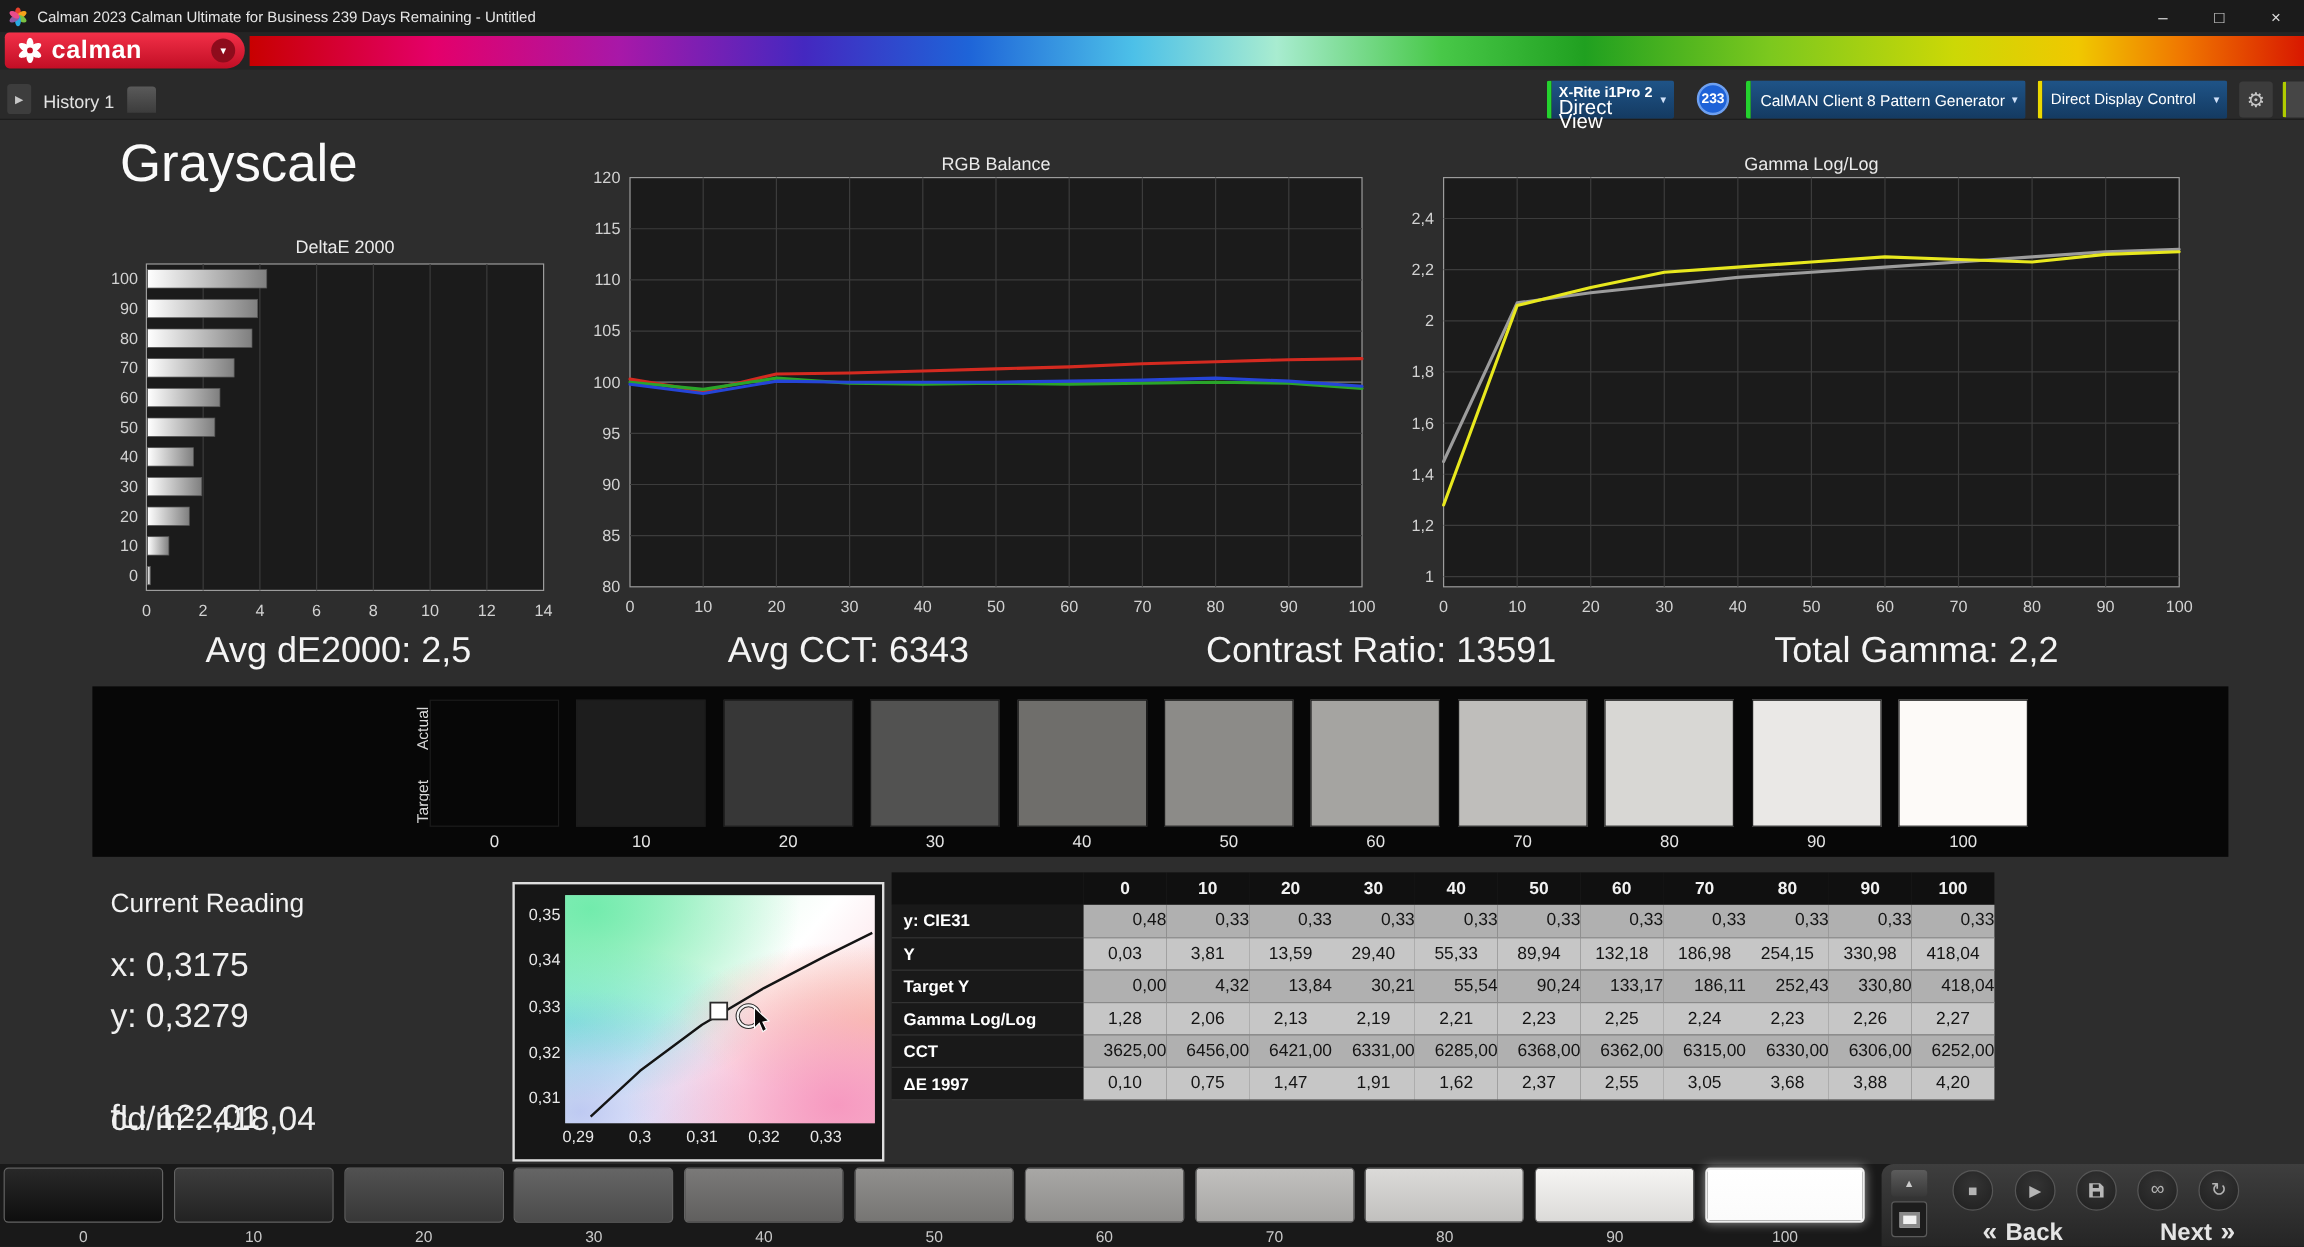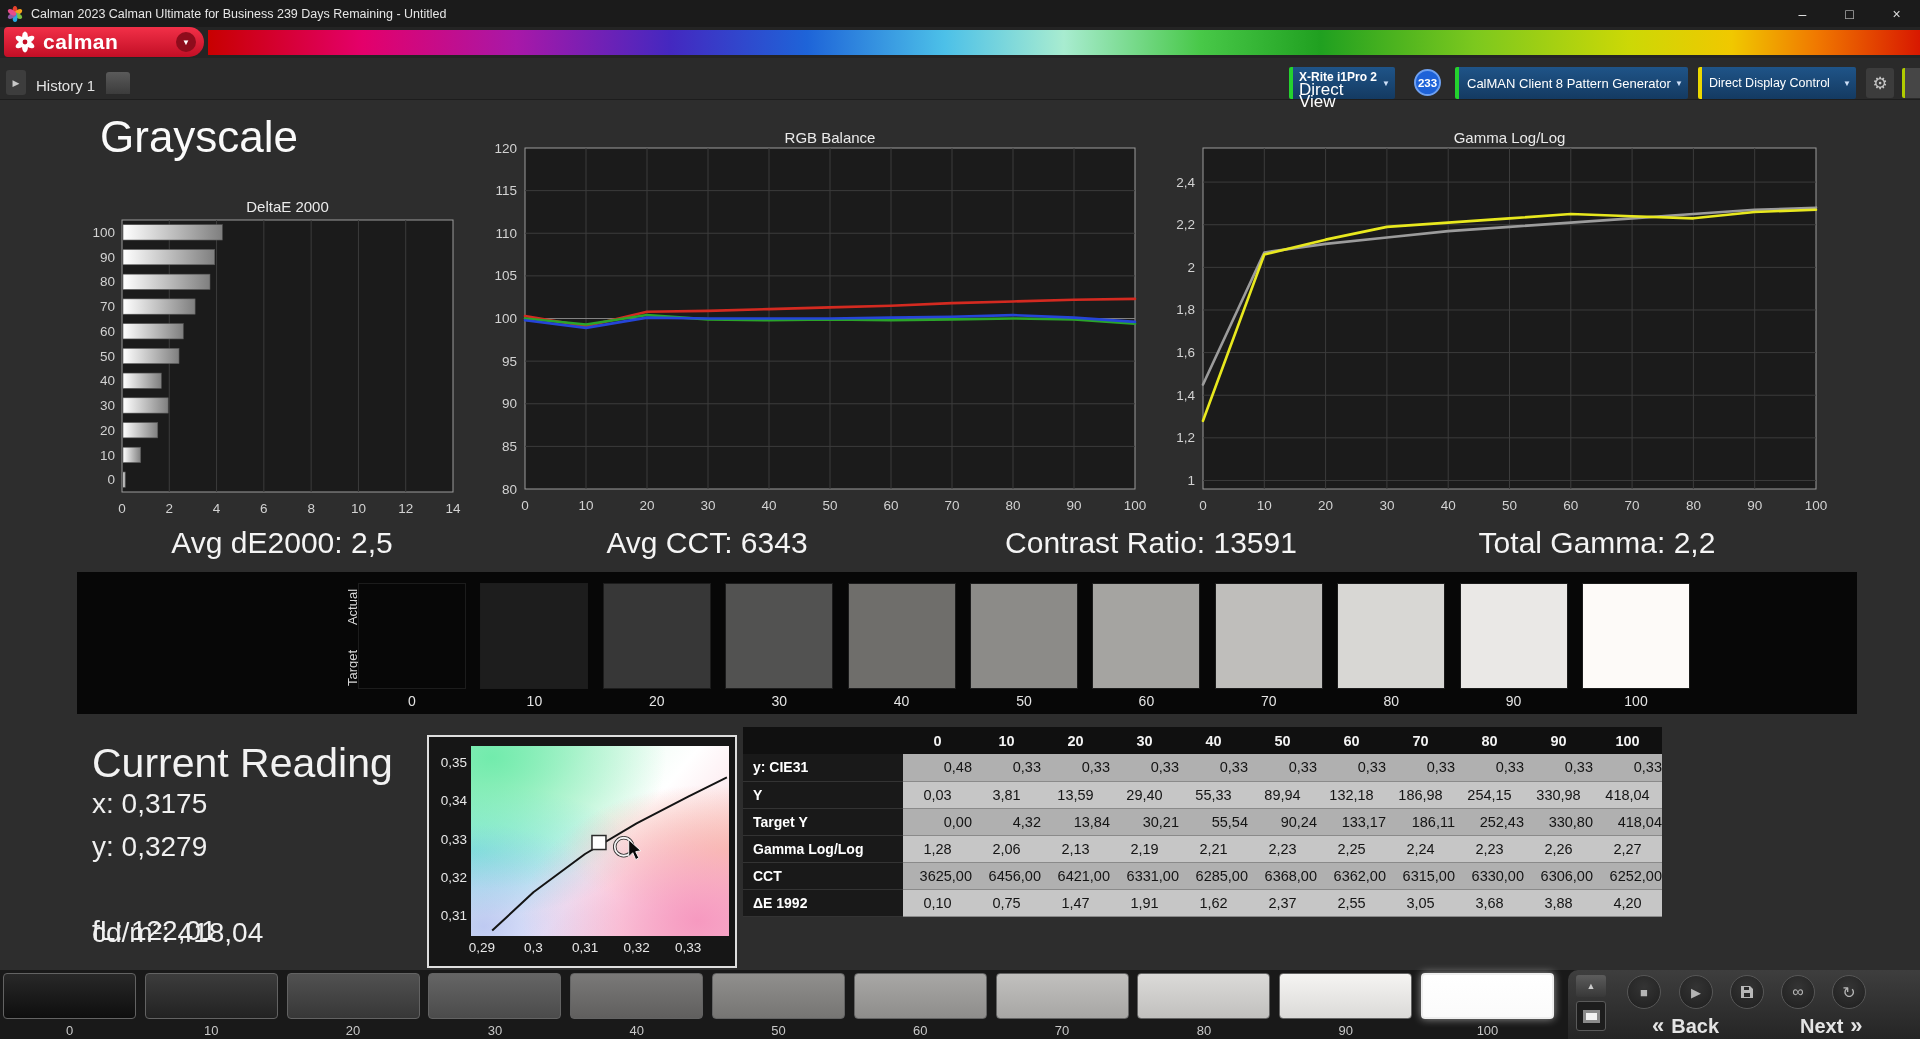--- a/index.html
+++ b/index.html
@@ -53,21 +53,21 @@
   .stat { position:absolute; top:526px; transform:translateX(-50%); font-size:30px; color:#f4f4f4; white-space:nowrap; }
   #stat-0 { left:282px; } #stat-1 { left:707px; } #stat-2 { left:1151px; } #stat-3 { left:1597px; }
 
   
   #swatch-strip { position:absolute; left:77px; top:572px; width:1780px; height:142px; background:#070707; }
   .rot-label { position:absolute; transform:translate(-50%,-50%) rotate(-90deg); color:#d8d8d8; font-size:13px; }
   .swatch { position:absolute; top:11px; width:108px; height:106px; border:1px solid #1c1c1c; }
   .swatch-label { position:absolute; top:121px; width:108px; text-align:center; color:#e4e4e4; font-size:14px; }
 
   
-  #cr-title { position:absolute; left:92px; top:740px; font-size:41px; color:#f2f2f2; }
+  #cr-title { position:absolute; left:92px; top:740px; font-size:22px; color:#f2f2f2; }
   .cr-line { position:absolute; left:92px; font-size:28px; color:#f0f0f0; }
 
   
   #cie-panel { position:absolute; left:427px; top:735px; width:310px; height:233px; background:#161616; border:2px solid #dedede; }
   #cie-plot { position:absolute; left:42px; top:9px; width:258px; height:190px;
     background:
       radial-gradient(ellipse at 88% 92%, rgba(246,150,190,.95), rgba(246,150,190,0) 55%),
       radial-gradient(ellipse at 100% 55%, rgba(250,205,150,.7), rgba(250,205,150,0) 45%),
       radial-gradient(ellipse at 5% 95%, rgba(150,160,240,.55), rgba(150,160,240,0) 40%),
       radial-gradient(ellipse at 8% 6%, rgba(110,235,170,.95), rgba(110,235,170,0) 52%),
@@ -452,21 +452,21 @@
           <td>6331,00</td>
           <td>6285,00</td>
           <td>6368,00</td>
           <td>6362,00</td>
           <td>6315,00</td>
           <td>6330,00</td>
           <td>6306,00</td>
           <td>6252,00</td>
         </tr>
         <tr class="even">
-          <th>ΔE 1992</th>
+          <th>ΔE 1997</th>
           <td>0,10</td>
           <td>0,75</td>
           <td>1,47</td>
           <td>1,91</td>
           <td>1,62</td>
           <td>2,37</td>
           <td>2,55</td>
           <td>3,05</td>
           <td>3,68</td>
           <td>3,88</td>

